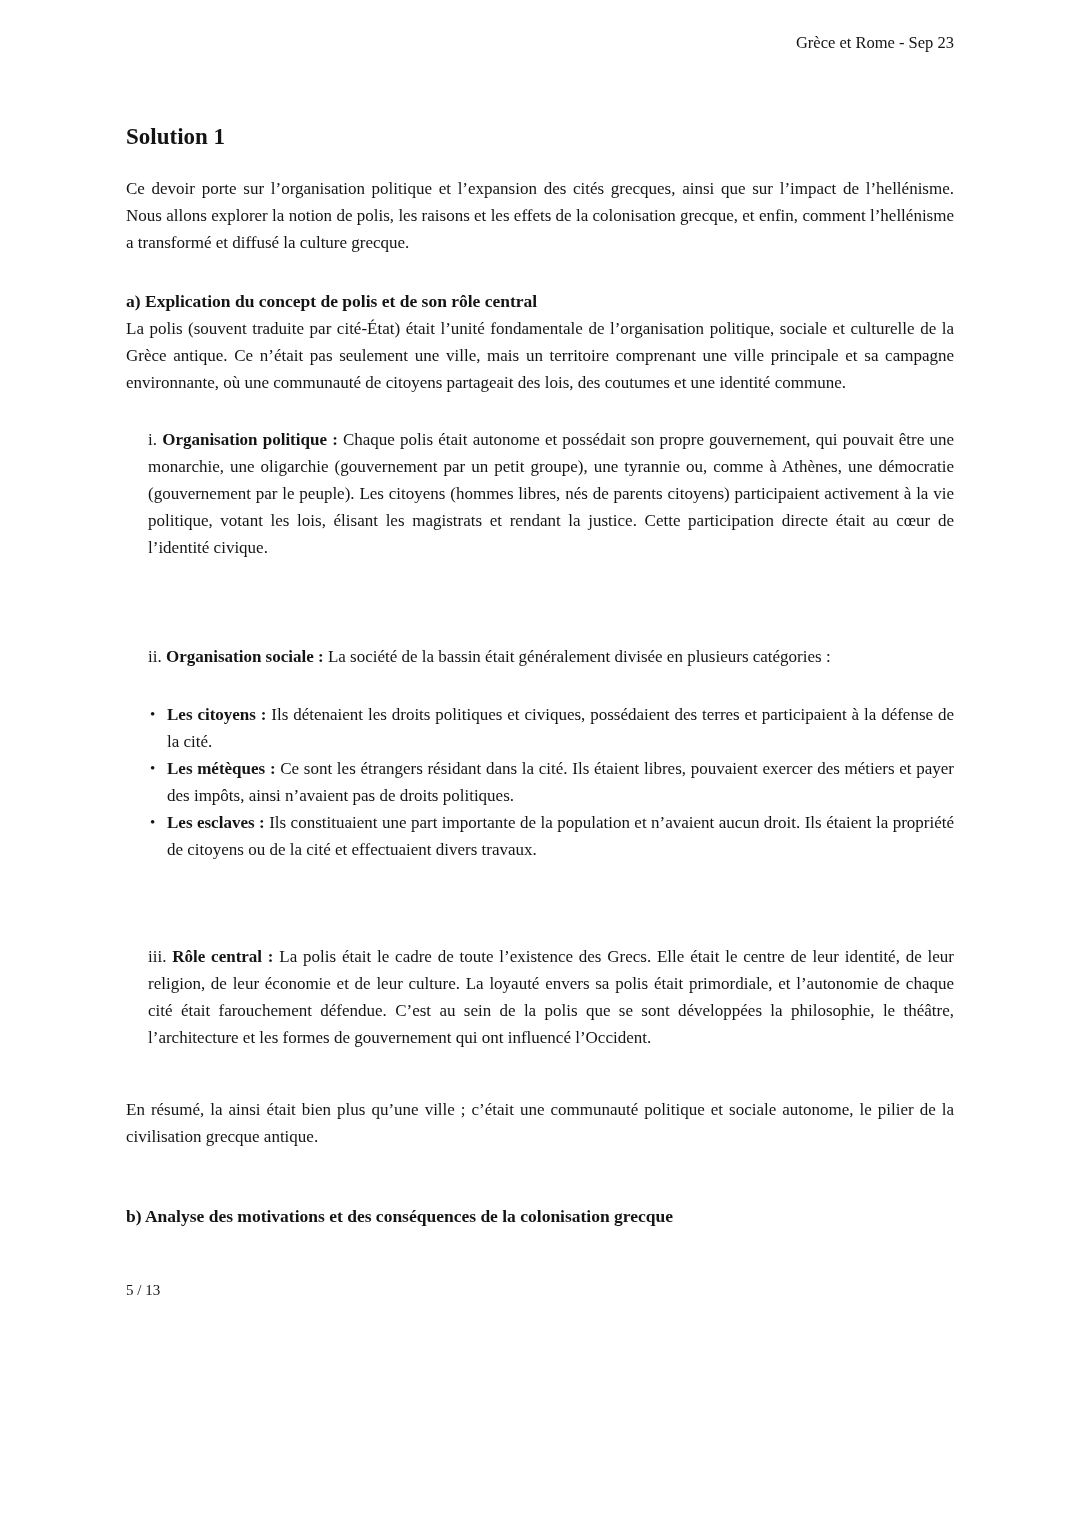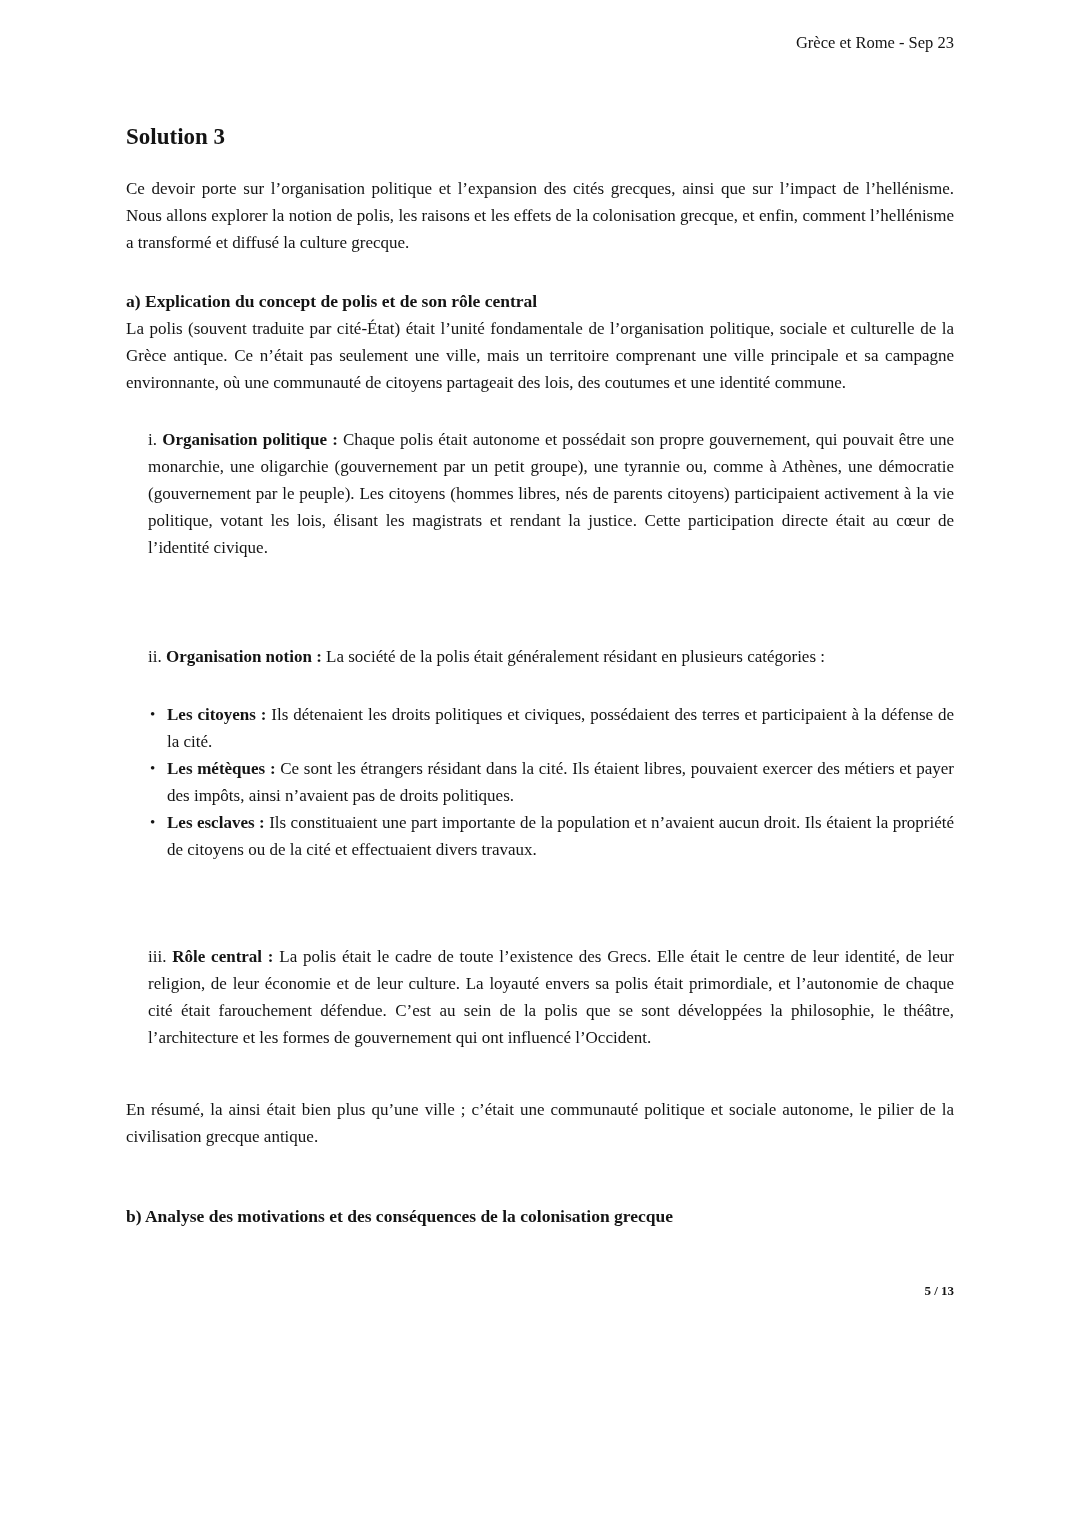--- a/index.html
+++ b/index.html
@@ -65,45 +65,44 @@
     font-size: 15px;
   }
   .li-text {
     flex: 1 1 auto;
     text-align: justify;
   }
   .summary { margin-top: 45px; }
   .b-heading { margin-top: 53px; }
   .footer {
     margin-top: 47px;
-    text-align: right;
-    font-size: 13px;
+    text-align: left;
+    font-size: 15px;
     line-height: 27px;
-    font-weight: bold;
   }
 </style>
 </head>
 <body>
 
 <div class="page">
 
   <div class="header">
     <span>Grèce et Rome - Sep 23</span>
   </div>
 
-  <h1 class="doc-title">Solution 3</h1>
+  <h1 class="doc-title">Solution 1</h1>
 
   <p class="intro">Ce devoir porte sur l’organisation politique et l’expansion des cités grecques, ainsi que sur l’impact de l’hellénisme. Nous allons explorer la notion de polis, les raisons et les effets de la colonisation grecque, et enfin, comment l’hellénisme a transformé et diffusé la culture grecque.</p>
 
   <p class="sec-heading">a) Explication du concept de polis et de son rôle central</p>
   <p>La polis (souvent traduite par cité-État) était l’unité fondamentale de l’organisation politique, sociale et culturelle de la Grèce antique. Ce n’était pas seulement une ville, mais un territoire comprenant une ville principale et sa campagne environnante, où une communauté de citoyens partageait des lois, des coutumes et une identité commune.</p>
 
   <p class="indent item-i"><span>i.</span> <b>Organisation politique :</b> <span>Chaque polis était autonome et possédait son propre gouvernement, qui pouvait être une monarchie, une oligarchie (gouvernement par un petit groupe), une tyrannie ou, comme à Athènes, une démocratie (gouvernement par le peuple). Les citoyens (hommes libres, nés de parents citoyens) participaient activement à la vie politique, votant les lois, élisant les magistrats et rendant la justice. Cette participation directe était au cœur de l’identité civique.</span></p>
 
-  <p class="indent item-ii"><span>ii.</span> <b>Organisation notion :</b> <span>La société de la polis était généralement résidant en plusieurs catégories :</span></p>
+  <p class="indent item-ii"><span>ii.</span> <b>Organisation sociale :</b> <span>La société de la bassin était généralement divisée en plusieurs catégories :</span></p>
 
   <ul class="bullets">
     <li>
         <span class="bullet-marker">•</span>
         <span class="li-text"><b>Les citoyens :</b> <span>Ils détenaient les droits politiques et civiques, possédaient des terres et participaient à la défense de la cité.</span></span>
       </li>
     <li>
         <span class="bullet-marker">•</span>
         <span class="li-text"><b>Les métèques :</b> <span>Ce sont les étrangers résidant dans la cité. Ils étaient libres, pouvaient exercer des métiers et payer des impôts, ainsi n’avaient pas de droits politiques.</span></span>
       </li>

